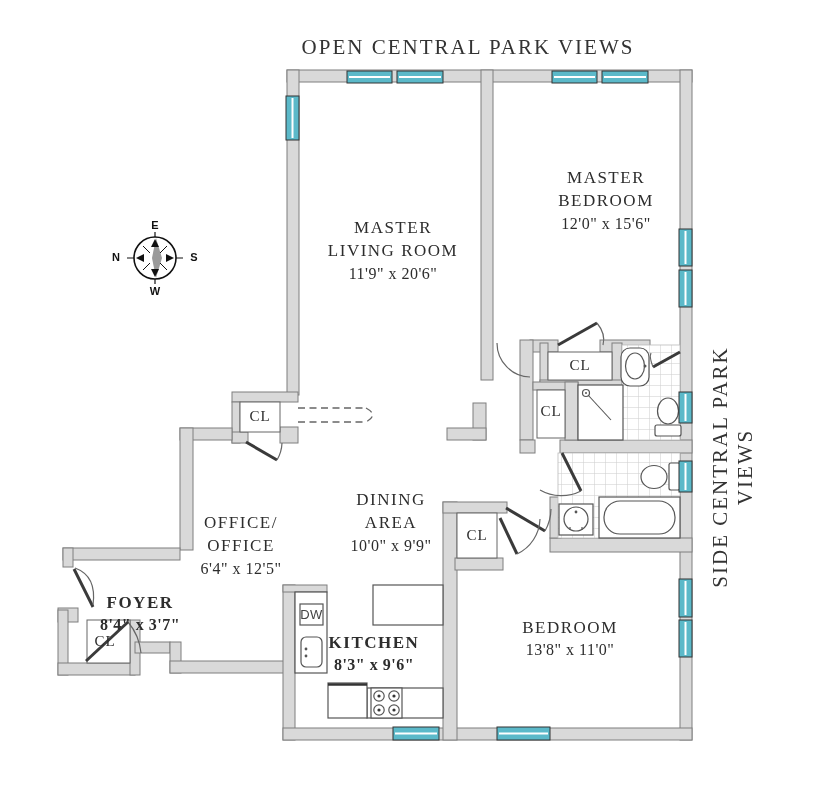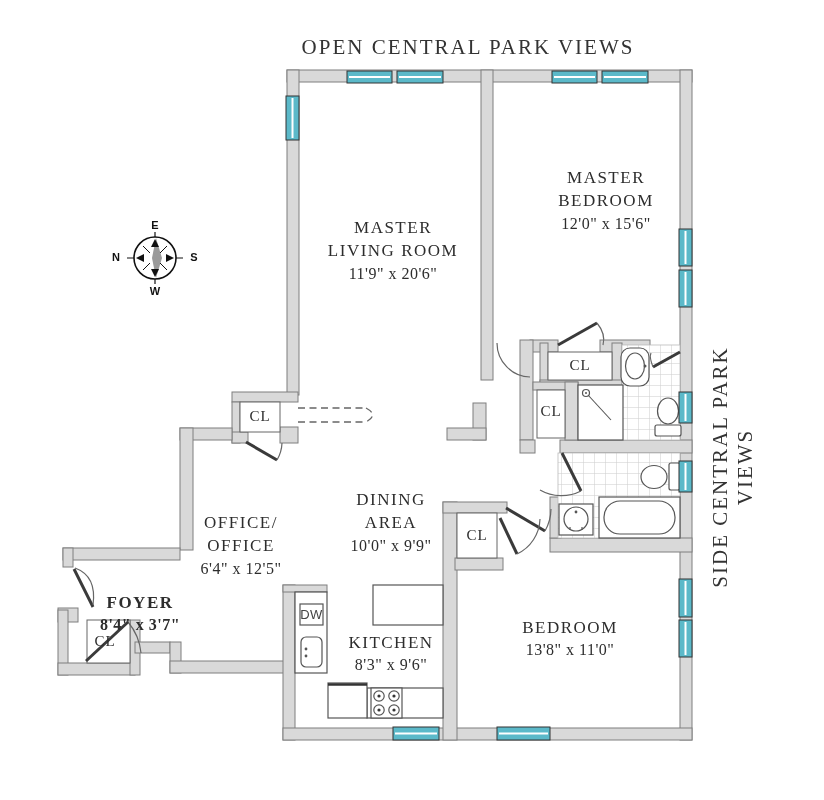--- a/index.html
+++ b/index.html
@@ -272,21 +272,21 @@
 </div>
 <div class="lbl" style="left:151px;top:511px;width:180px;">
   <div>OFFICE/</div>
   <div>OFFICE</div>
   <div class="dims">6'4" x 12'5"</div>
 </div>
 <div class="lbl" style="left:60px;top:592px;width:160px;line-height:22px;font-weight:bold;">
   <div>FOYER</div>
   <div class="dims">8'4" x 3'7"</div>
 </div>
-<div class="lbl" style="left:291px;top:632px;width:200px;line-height:22px;">
+<div class="lbl" style="left:274px;top:632px;width:200px;line-height:22px;font-weight:bold;">
   <div>KITCHEN</div>
   <div class="dims">8'3" x 9'6"</div>
 </div>
 <div class="lbl" style="left:460px;top:617px;width:220px;line-height:22px;">
   <div>BEDROOM</div>
   <div class="dims">13'8" x 11'0"</div>
 </div>
 
 <div class="cl" style="left:560px;top:357px;">CL</div>
 <div class="cl" style="left:531px;top:403px;">CL</div>

